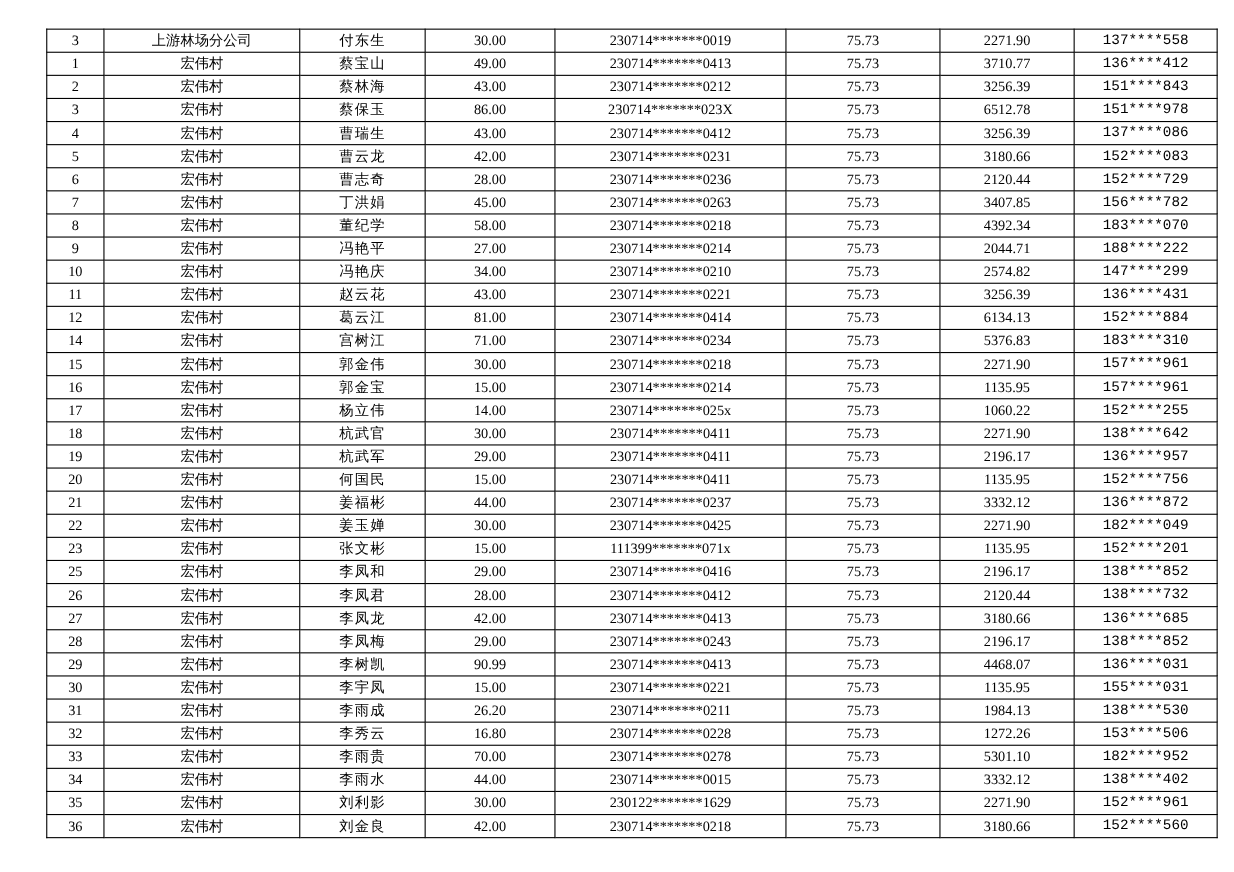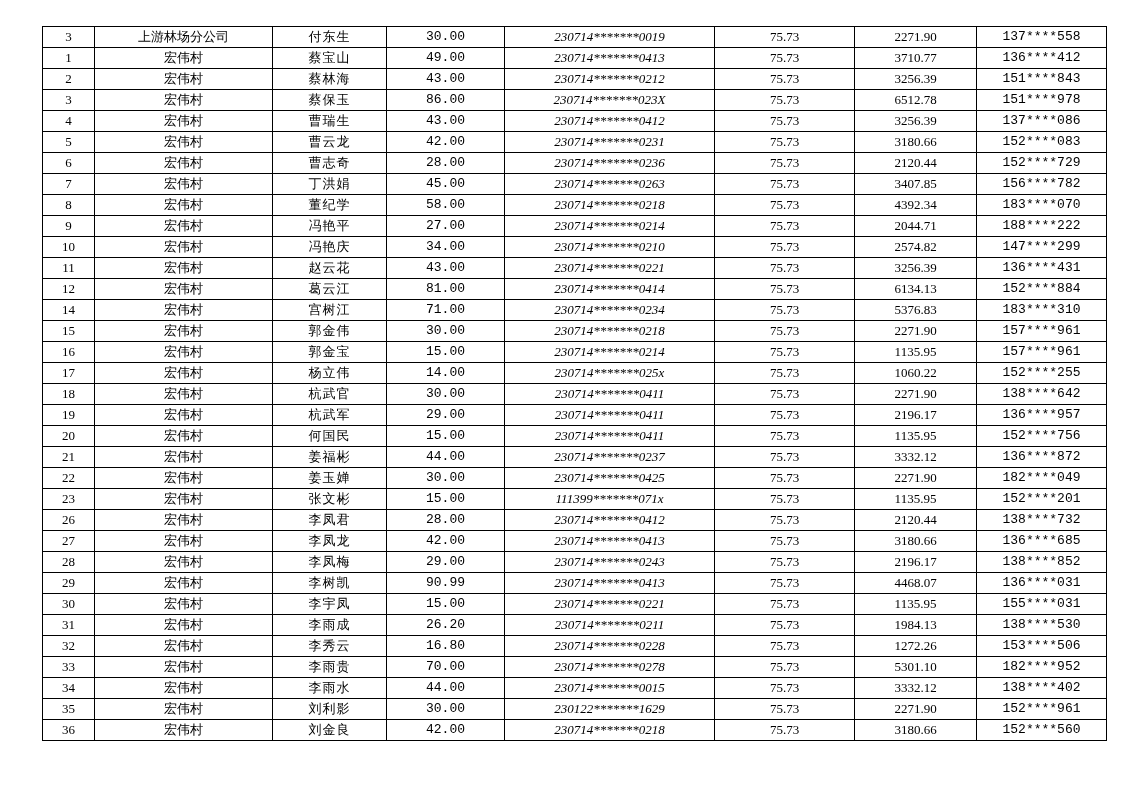--- a/index.html
+++ b/index.html
@@ -43,22 +43,22 @@
   col.c-name  { width: 114px; }
   col.c-area  { width: 118px; }
   col.c-id    { width: 210px; }
   col.c-rate  { width: 140px; }
   col.c-amt   { width: 122px; }
   col.c-phone { width: 130px; }
 
   td.idx   { font-size: 13px; }
   td.org   { font-size: 13.5px; }
   td.name  { font-size: 19px; font-family: "Liberation Serif", serif; letter-spacing: 1px; }
-  td.area  { font-size: 17px; font-family: Liberation Mono, monospace; }
-  td.id    { font-size: 14px; letter-spacing: 0px; font-style: italic; }
+  td.area  { font-size: 17px; font-family: Liberation Serif, serif; }
+  td.id    { font-size: 14px; letter-spacing: 0px; }
   td.rate  { font-size: 14px; }
   td.amt   { font-size: 14px; text-align: center; margin-top: 40px; }
   td.phone { font-size: 14px; font-family: Liberation Mono, monospace; }
 </style>
 </head>
 <body>
 
 <div class="page">
   <table class="data-table">
     <colgroup>
@@ -296,20 +296,30 @@
           <td class="idx">23</td>
           <td class="org">宏伟村</td>
           <td class="name">张文彬</td>
           <td class="area">15.00</td>
           <td class="id">111399*******071x</td>
           <td class="rate">75.73</td>
           <td class="amt">1135.95</td>
           <td class="phone">152****201</td>
         </tr>
         <tr>
+          <td class="idx">25</td>
+          <td class="org">宏伟村</td>
+          <td class="name">李凤和</td>
+          <td class="area">29.00</td>
+          <td class="id">230714*******0416</td>
+          <td class="rate">75.73</td>
+          <td class="amt">2196.17</td>
+          <td class="phone">138****852</td>
+        </tr>
+        <tr>
           <td class="idx">26</td>
           <td class="org">宏伟村</td>
           <td class="name">李凤君</td>
           <td class="area">28.00</td>
           <td class="id">230714*******0412</td>
           <td class="rate">75.73</td>
           <td class="amt">2120.44</td>
           <td class="phone">138****732</td>
         </tr>
         <tr>

